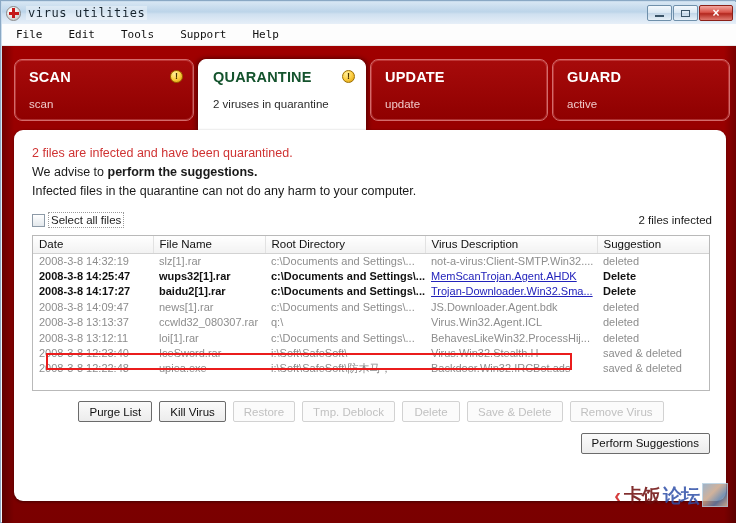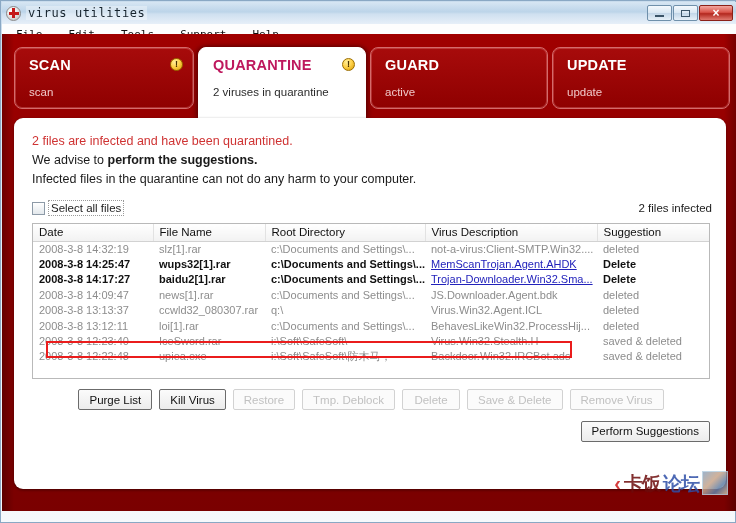--- a/index.html
+++ b/index.html
@@ -60,21 +60,21 @@
     background: #fdfdfd; border-bottom: 1px solid #e9e9e9;
     display: flex; align-items: center; padding-left: 12px; gap: 22px;
   }
   .menu-item {
     font-family: "DejaVu Sans Mono", monospace;
     font-size: 11px; color: #101010; padding: 1px 2px;
   }
 
   
   .redframe {
-    position: absolute; left: 1px; top: 33px; width: 734px; height: 477px;
+    position: absolute; left: 1px; top: 45px; width: 734px; height: 477px;
     background: linear-gradient(180deg,#a00000 0%, #8d0000 40%, #7a0000 100%);
   }
   .red-inner-shade {
     position: absolute; left: 0; top: 0; width: 100%; height: 100%;
     background: linear-gradient(90deg, rgba(0,0,0,.25) 0px, rgba(0,0,0,0) 12px),
                 linear-gradient(270deg, rgba(0,0,0,.25) 0px, rgba(0,0,0,0) 12px);
     pointer-events: none;
   }
 
   
@@ -94,21 +94,21 @@
   }
   .tab.active {
     background: #ffffff;
     border: 1px solid #ffffff;
     border-bottom-left-radius: 0; border-bottom-right-radius: 0;
     height: 72px;
     box-shadow: -2px 0 5px rgba(0,0,0,.35), 2px 0 5px rgba(0,0,0,.35);
   }
   .tab-title { font-size: 14.5px; font-weight: bold; letter-spacing: .2px; }
   .tab.inactive .tab-title { color: #ffffff; }
-  .tab.active .tab-title { color: #be185d; }
+  .tab.active .tab-title { color: #14532d; }
   .tab-sub { font-size: 11.5px; margin-top: 13px; }
   .tab.inactive .tab-sub { color: #f0c9c9; }
   .tab.active .tab-sub { color: #2b2b2b; }
   .warn-icon {
     position: absolute; right: 10px; top: 10px;
     width: 13px; height: 13px; border-radius: 50%;
     background: radial-gradient(circle at 35% 28%, #ffef9c 0%, #ffd24a 45%, #d79a02 100%);
     border: 1px solid #9c6e00;
     color: #4a3200; font-size: 9px; font-weight: bold;
     display: flex; align-items: center; justify-content: center; line-height: 1;
@@ -268,27 +268,27 @@
         <div class="warn-icon">!</div>
       </div>
 
       <div class="tab active" style="width:168px;">
         <div class="tab-title">QUARANTINE</div>
         <div class="tab-sub">2 viruses in quarantine</div>
         <div class="warn-icon">!</div>
       </div>
 
       <div class="tab inactive" style="width:178px;height:62px;">
+        <div class="tab-title">UPDATE</div>
+        <div class="tab-sub">update</div>
+      </div>
+
+      <div class="tab inactive" style="width:178px;height:62px;">
         <div class="tab-title">GUARD</div>
         <div class="tab-sub">active</div>
-      </div>
-
-      <div class="tab inactive" style="width:178px;height:62px;">
-        <div class="tab-title">UPDATE</div>
-        <div class="tab-sub">update</div>
       </div>
     </div>
 
     <div class="panel">
 
       <div class="msg">
         <div class="msg-line alert">2 files are infected and have been quarantined.</div>
         <div class="msg-line"><span>We advise to </span><b>perform the suggestions.</b></div>
         <div class="msg-line">Infected files in the quarantine can not do any harm to your computer.</div>
       </div>

